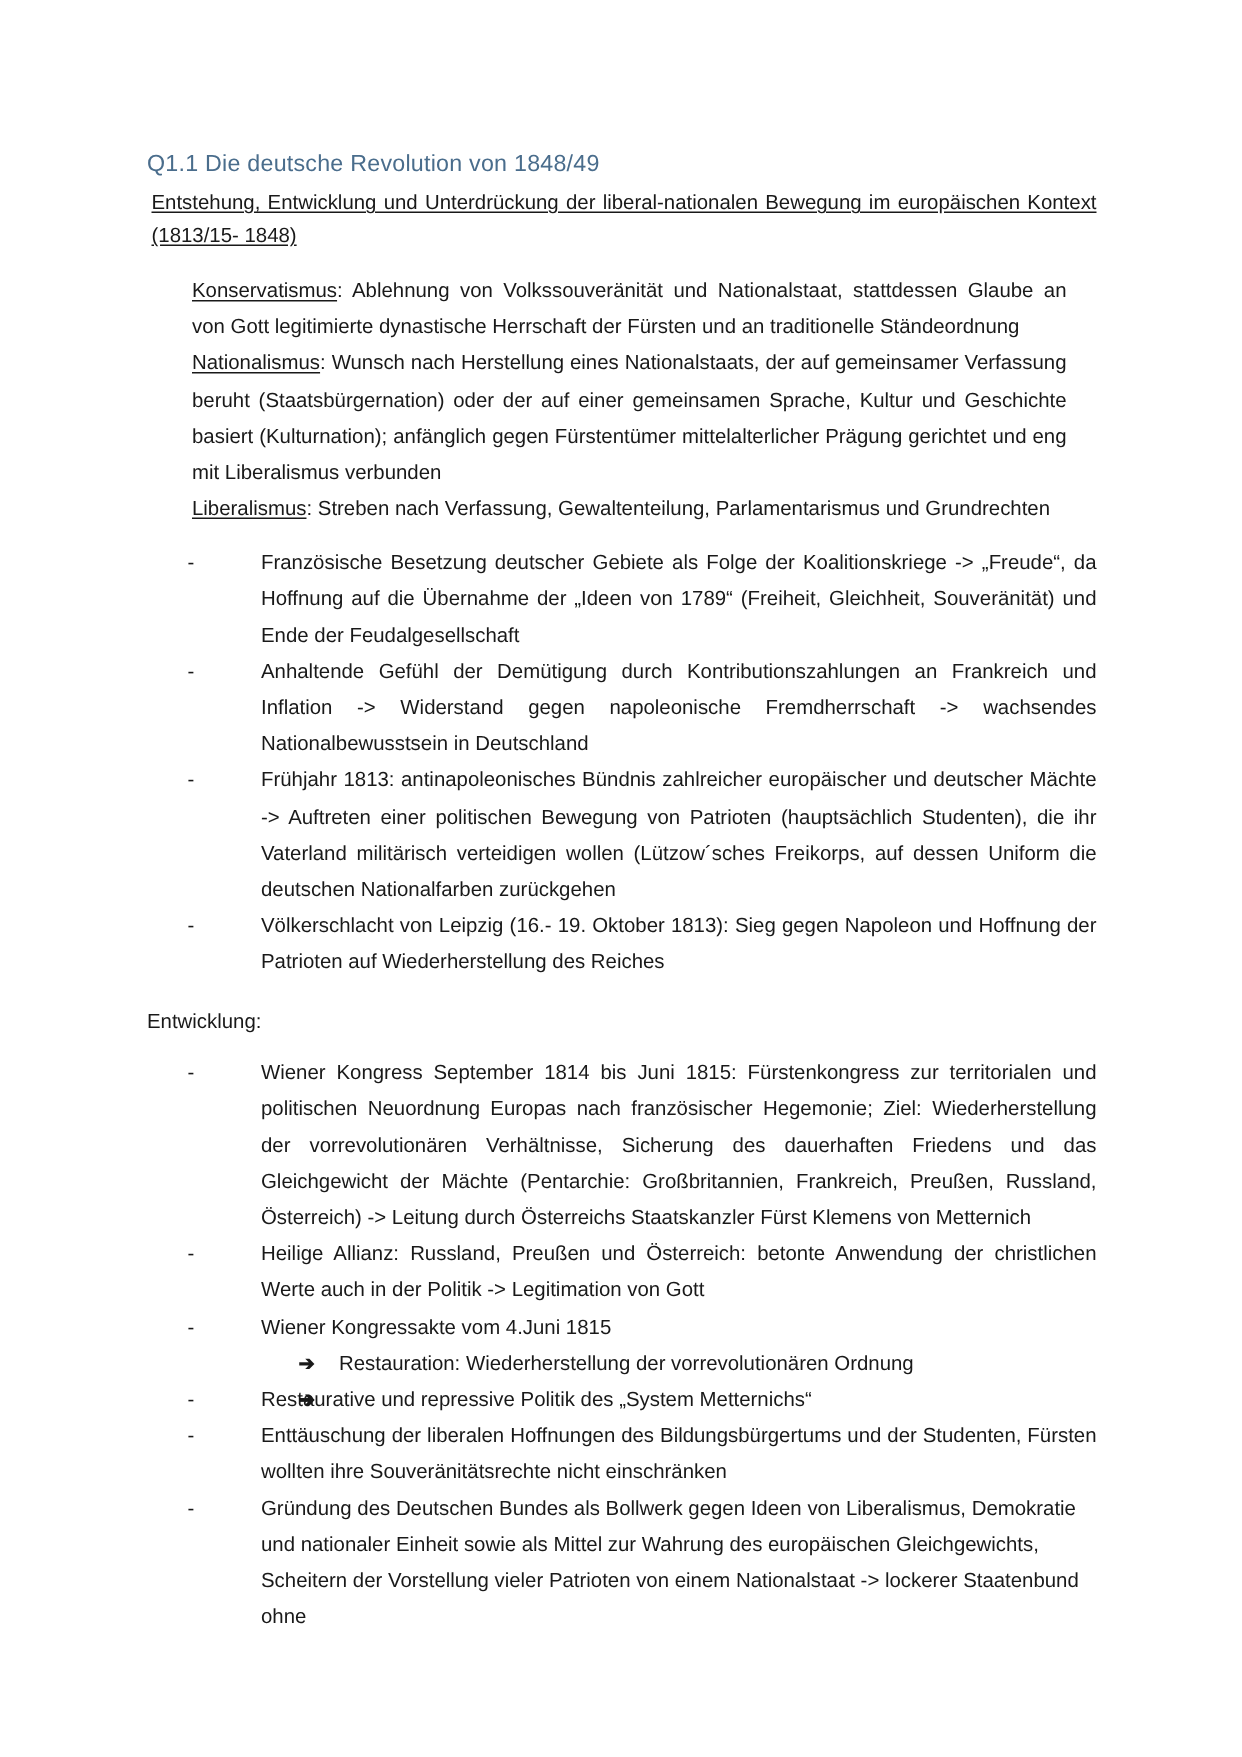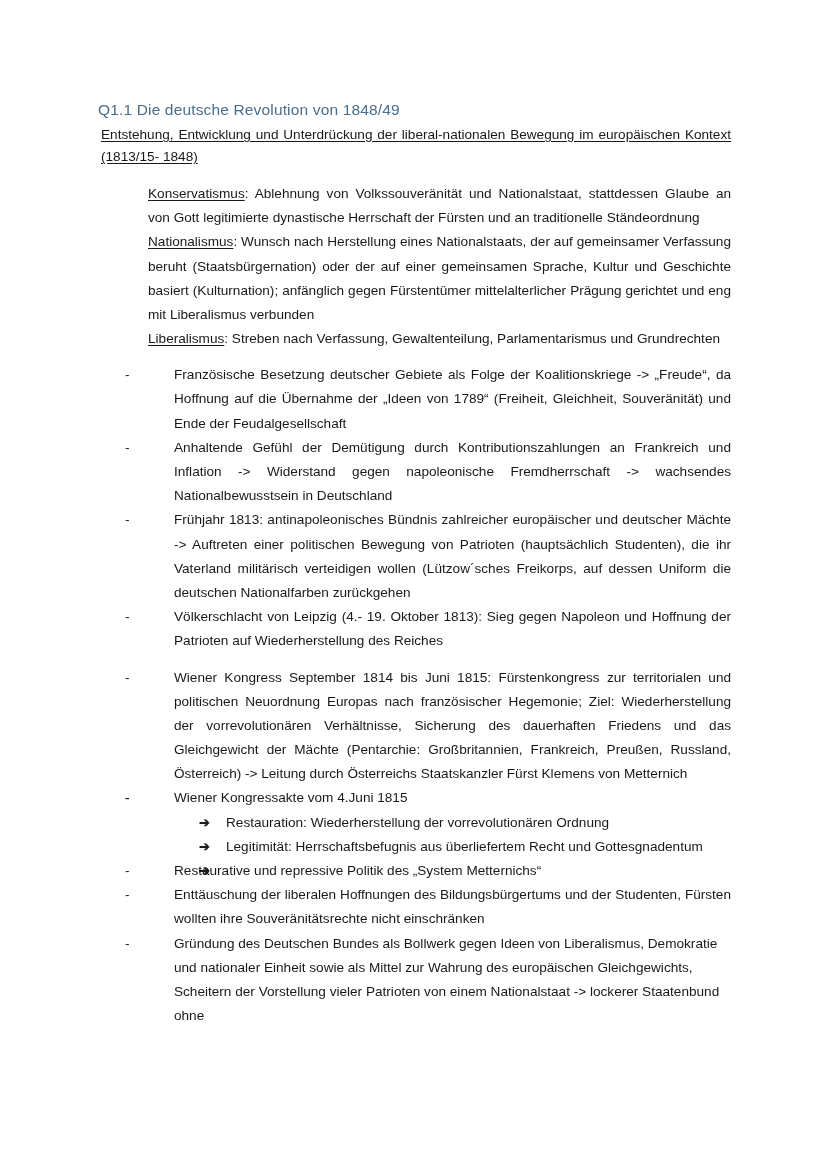--- a/index.html
+++ b/index.html
@@ -52,21 +52,21 @@
   
   .section-label {
     font-size: 13.6px;
     color: #191919;
     line-height: 1.6;
     margin: 16px 0 0 0;
   }
 
   
   .def-block {
-    margin: 14px 0 0 50px;
+    margin: 14px 0 0 30px;
     width: 583px;
   }
   .def-line {
     font-size: 13.6px;
     color: #191919;
     line-height: 1.78;
     text-align: justify;
     text-justify: inter-word;
     margin: 0;
   }
@@ -147,32 +147,33 @@
       <p class="def-line"><span class="def-term">Konservatismus</span><span>:</span><span> Ablehnung von Volkssouveränität und Nationalstaat, stattdessen Glaube an von Gott legitimierte dynastische Herrschaft der Fürsten und an traditionelle Ständeordnung</span></p>
       <p class="def-line"><span class="def-term">Nationalismus</span><span>:</span><span> Wunsch nach Herstellung eines Nationalstaats, der auf gemeinsamer Verfassung beruht (Staatsbürgernation) oder der auf einer gemeinsamen Sprache, Kultur und Geschichte basiert (Kulturnation); anfänglich gegen Fürstentümer mittelalterlicher Prägung gerichtet und eng mit Liberalismus verbunden</span></p>
       <p class="def-line"><span class="def-term">Liberalismus</span><span>:</span><span> Streben nach Verfassung, Gewaltenteilung, Parlamentarismus und Grundrechten</span></p>
     </div>
 
 
     <ul class="dash-list">
       <li><span class="bullet">-</span><span>Französische Besetzung deutscher Gebiete als Folge der Koalitionskriege -&gt; „Freude“, da Hoffnung auf die Übernahme der „Ideen von 1789“ (Freiheit, Gleichheit, Souveränität) und Ende der Feudalgesellschaft</span></li>
       <li><span class="bullet">-</span><span> Anhaltende Gefühl der Demütigung durch Kontributionszahlungen an Frankreich und Inflation -&gt; Widerstand gegen napoleonische Fremdherrschaft -&gt; wachsendes Nationalbewusstsein in Deutschland</span></li>
       <li><span class="bullet">-</span><span>Frühjahr 1813: antinapoleonisches Bündnis zahlreicher europäischer und deutscher Mächte -&gt; Auftreten einer politischen Bewegung von Patrioten (hauptsächlich Studenten), die ihr Vaterland militärisch verteidigen wollen (Lützow´sches Freikorps, auf dessen Uniform die deutschen Nationalfarben zurückgehen</span></li>
-      <li><span class="bullet">-</span><span>Völkerschlacht von Leipzig (4.- 19. Oktober 1813): Sieg gegen Napoleon und Hoffnung der Patrioten auf Wiederherstellung des Reiches</span></li>
+      <li><span class="bullet">-</span><span>Völkerschlacht von Leipzig (16.- 19. Oktober 1813): Sieg gegen Napoleon und Hoffnung der Patrioten auf Wiederherstellung des Reiches</span></li>
     </ul>
 
+    <p class="section-label">Entwicklung:</p>
 
     <ul class="dash-list">
       <li><span class="bullet">-</span><span>Wiener Kongress September 1814 bis Juni 1815: Fürstenkongress zur territorialen und politischen Neuordnung Europas nach französischer Hegemonie; Ziel: Wiederherstellung der vorrevolutionären Verhältnisse, Sicherung des dauerhaften Friedens und das Gleichgewicht der Mächte (Pentarchie: Großbritannien, Frankreich, Preußen, Russland, Österreich) -&gt; Leitung durch Österreichs Staatskanzler Fürst Klemens von Metternich</span></li>
-      <li><span class="bullet">-</span></li>
+      <li><span class="bullet">-</span><span>Heilige Allianz: Russland, Preußen und Österreich: betonte Anwendung der christlichen Werte auch in der Politik -&gt; Legitimation von Gott</span></li>
       <li class="nojust"><span class="bullet">-</span><span>Wiener Kongressakte vom 4.Juni 1815</span>
 
         <ul class="arrow-list">
           <li class="nojust"><span class="arrow">➔</span><span>Restauration: Wiederherstellung der vorrevolutionären Ordnung</span></li>
-          <li class="nojust"><span class="arrow">➔</span><span>Legitimität: Herrschaftsbefugnis aus überliefertem Recht und Gottesgnadentum</span></li>
+          <li class="nojust"><span class="arrow">➔</span></li>
           <li class="nojust"><span class="arrow">➔</span></li>
           <li><span class="arrow">➔</span></li>
         </ul>
       </li>
 
       <li class="nojust"><span class="bullet">-</span><span>Restaurative und repressive Politik des „System Metternichs“</span></li>
       <li><span class="bullet">-</span><span>Enttäuschung der liberalen Hoffnungen des Bildungsbürgertums und der Studenten, Fürsten wollten ihre Souveränitätsrechte nicht einschränken</span></li>
       <li class="nojust"><span class="bullet">-</span><span>Gründung des Deutschen Bundes als Bollwerk gegen Ideen von Liberalismus, Demokratie und nationaler Einheit sowie als Mittel zur Wahrung des europäischen Gleichgewichts, Scheitern der Vorstellung vieler Patrioten von einem Nationalstaat -&gt; lockerer Staatenbund ohne</span></li>
     </ul>
 

